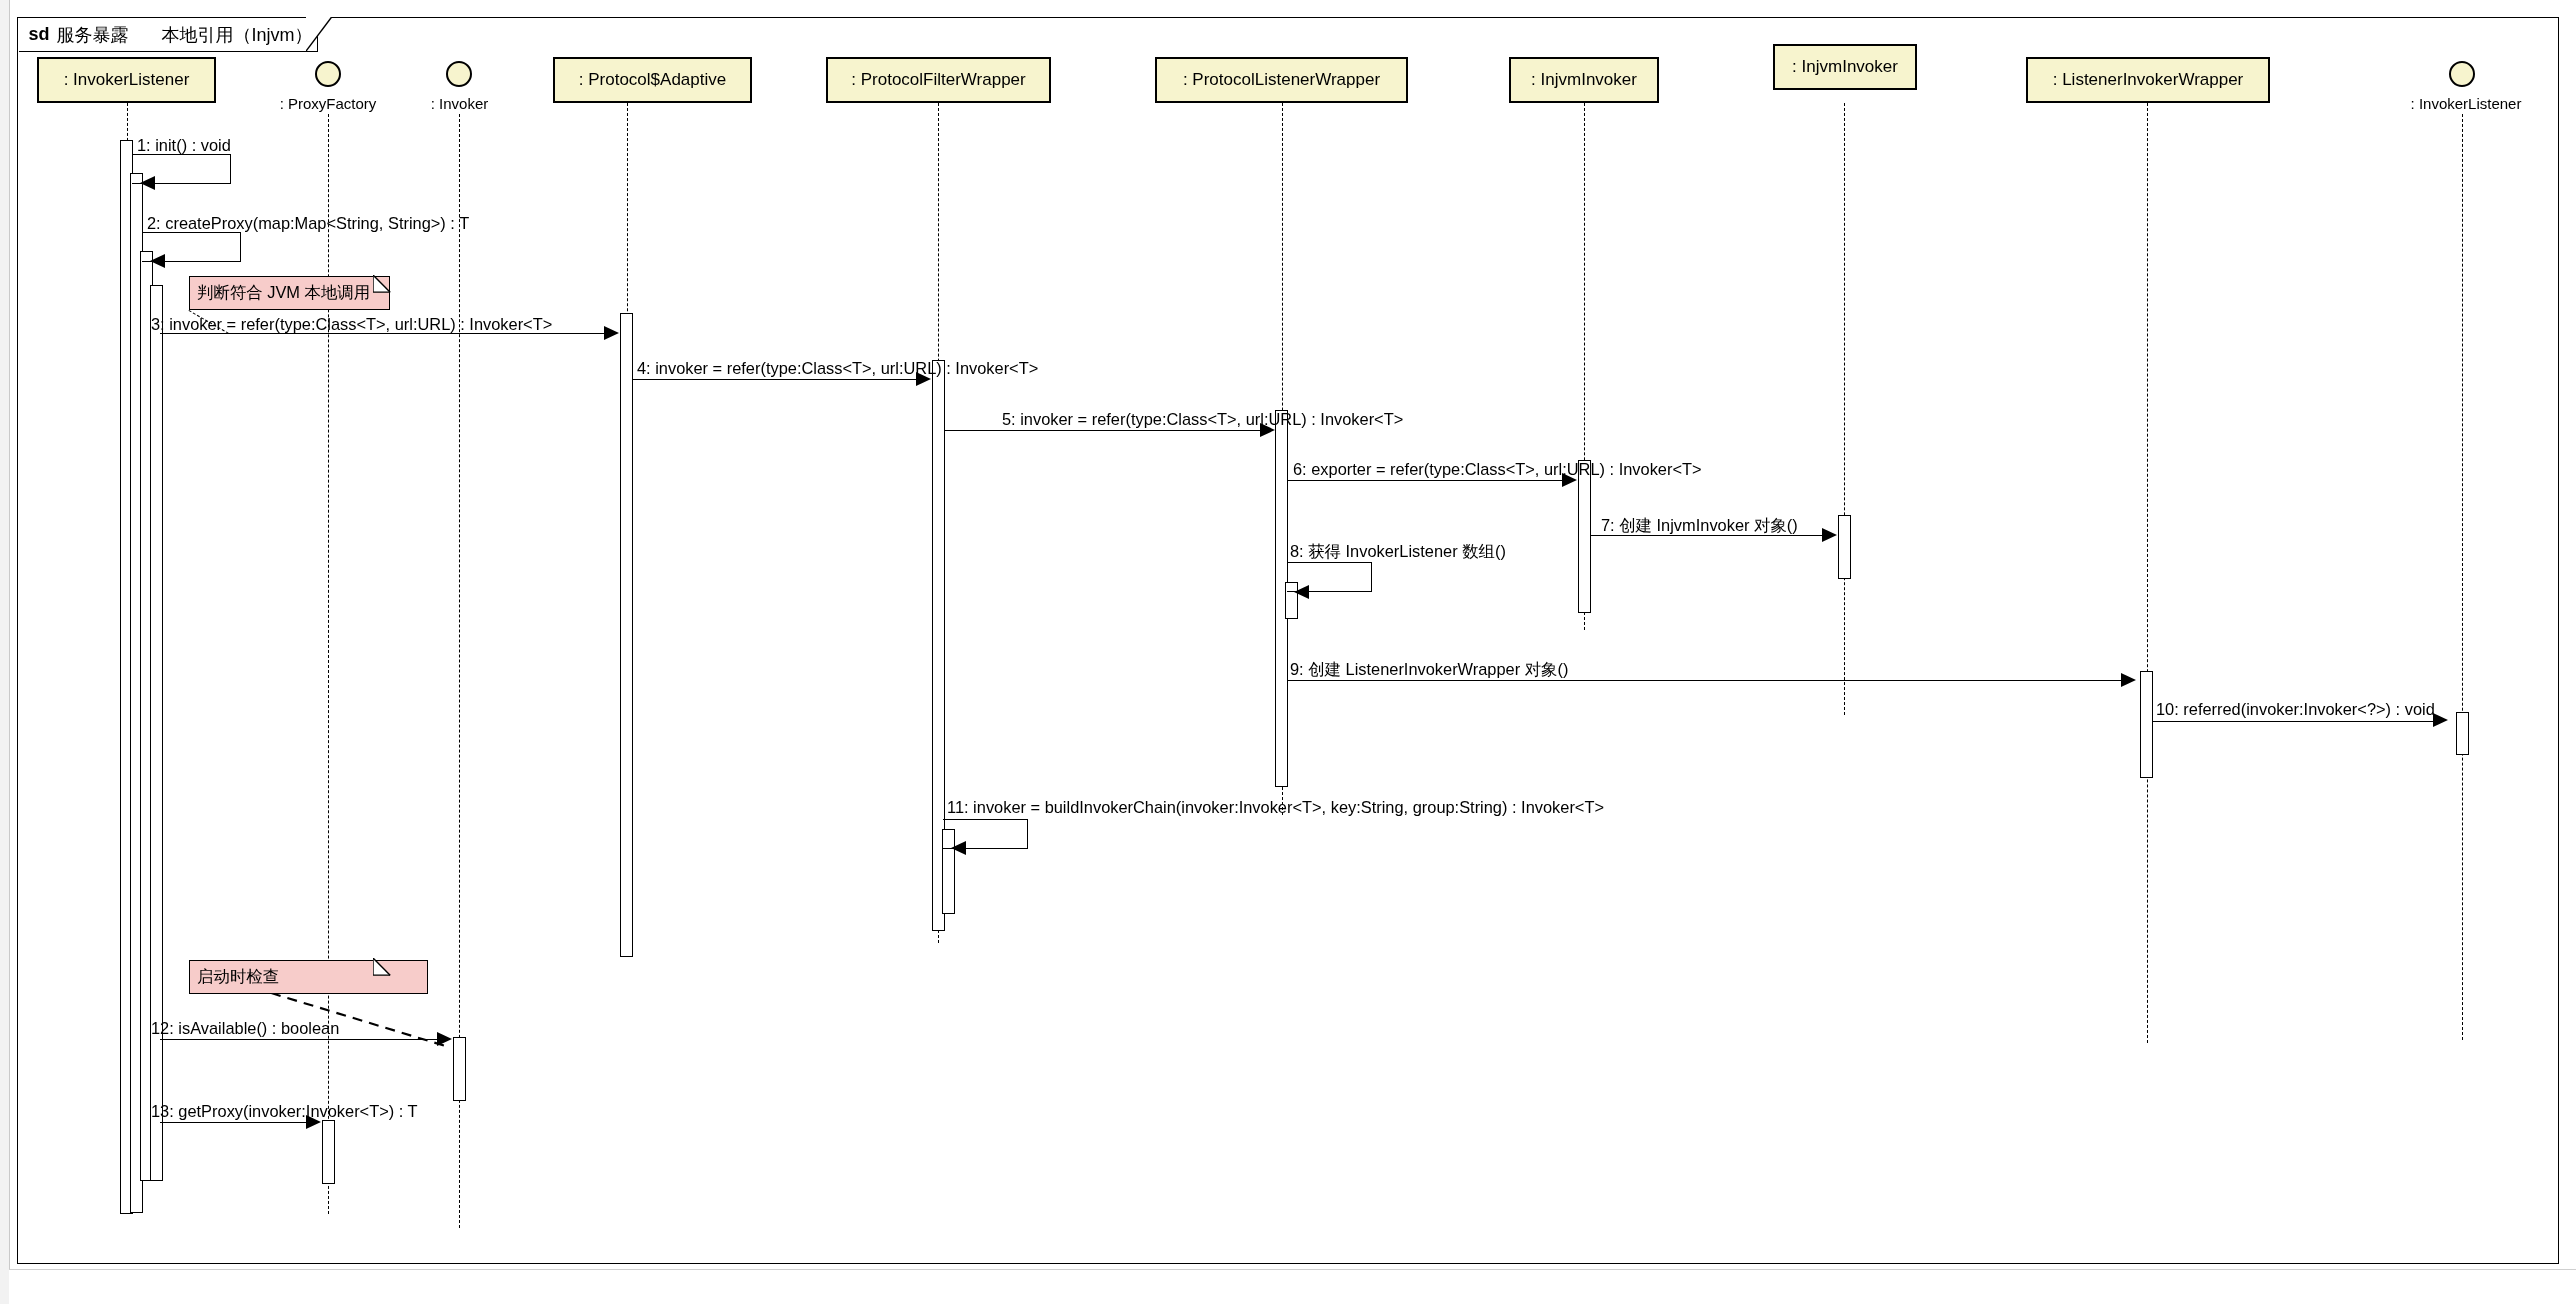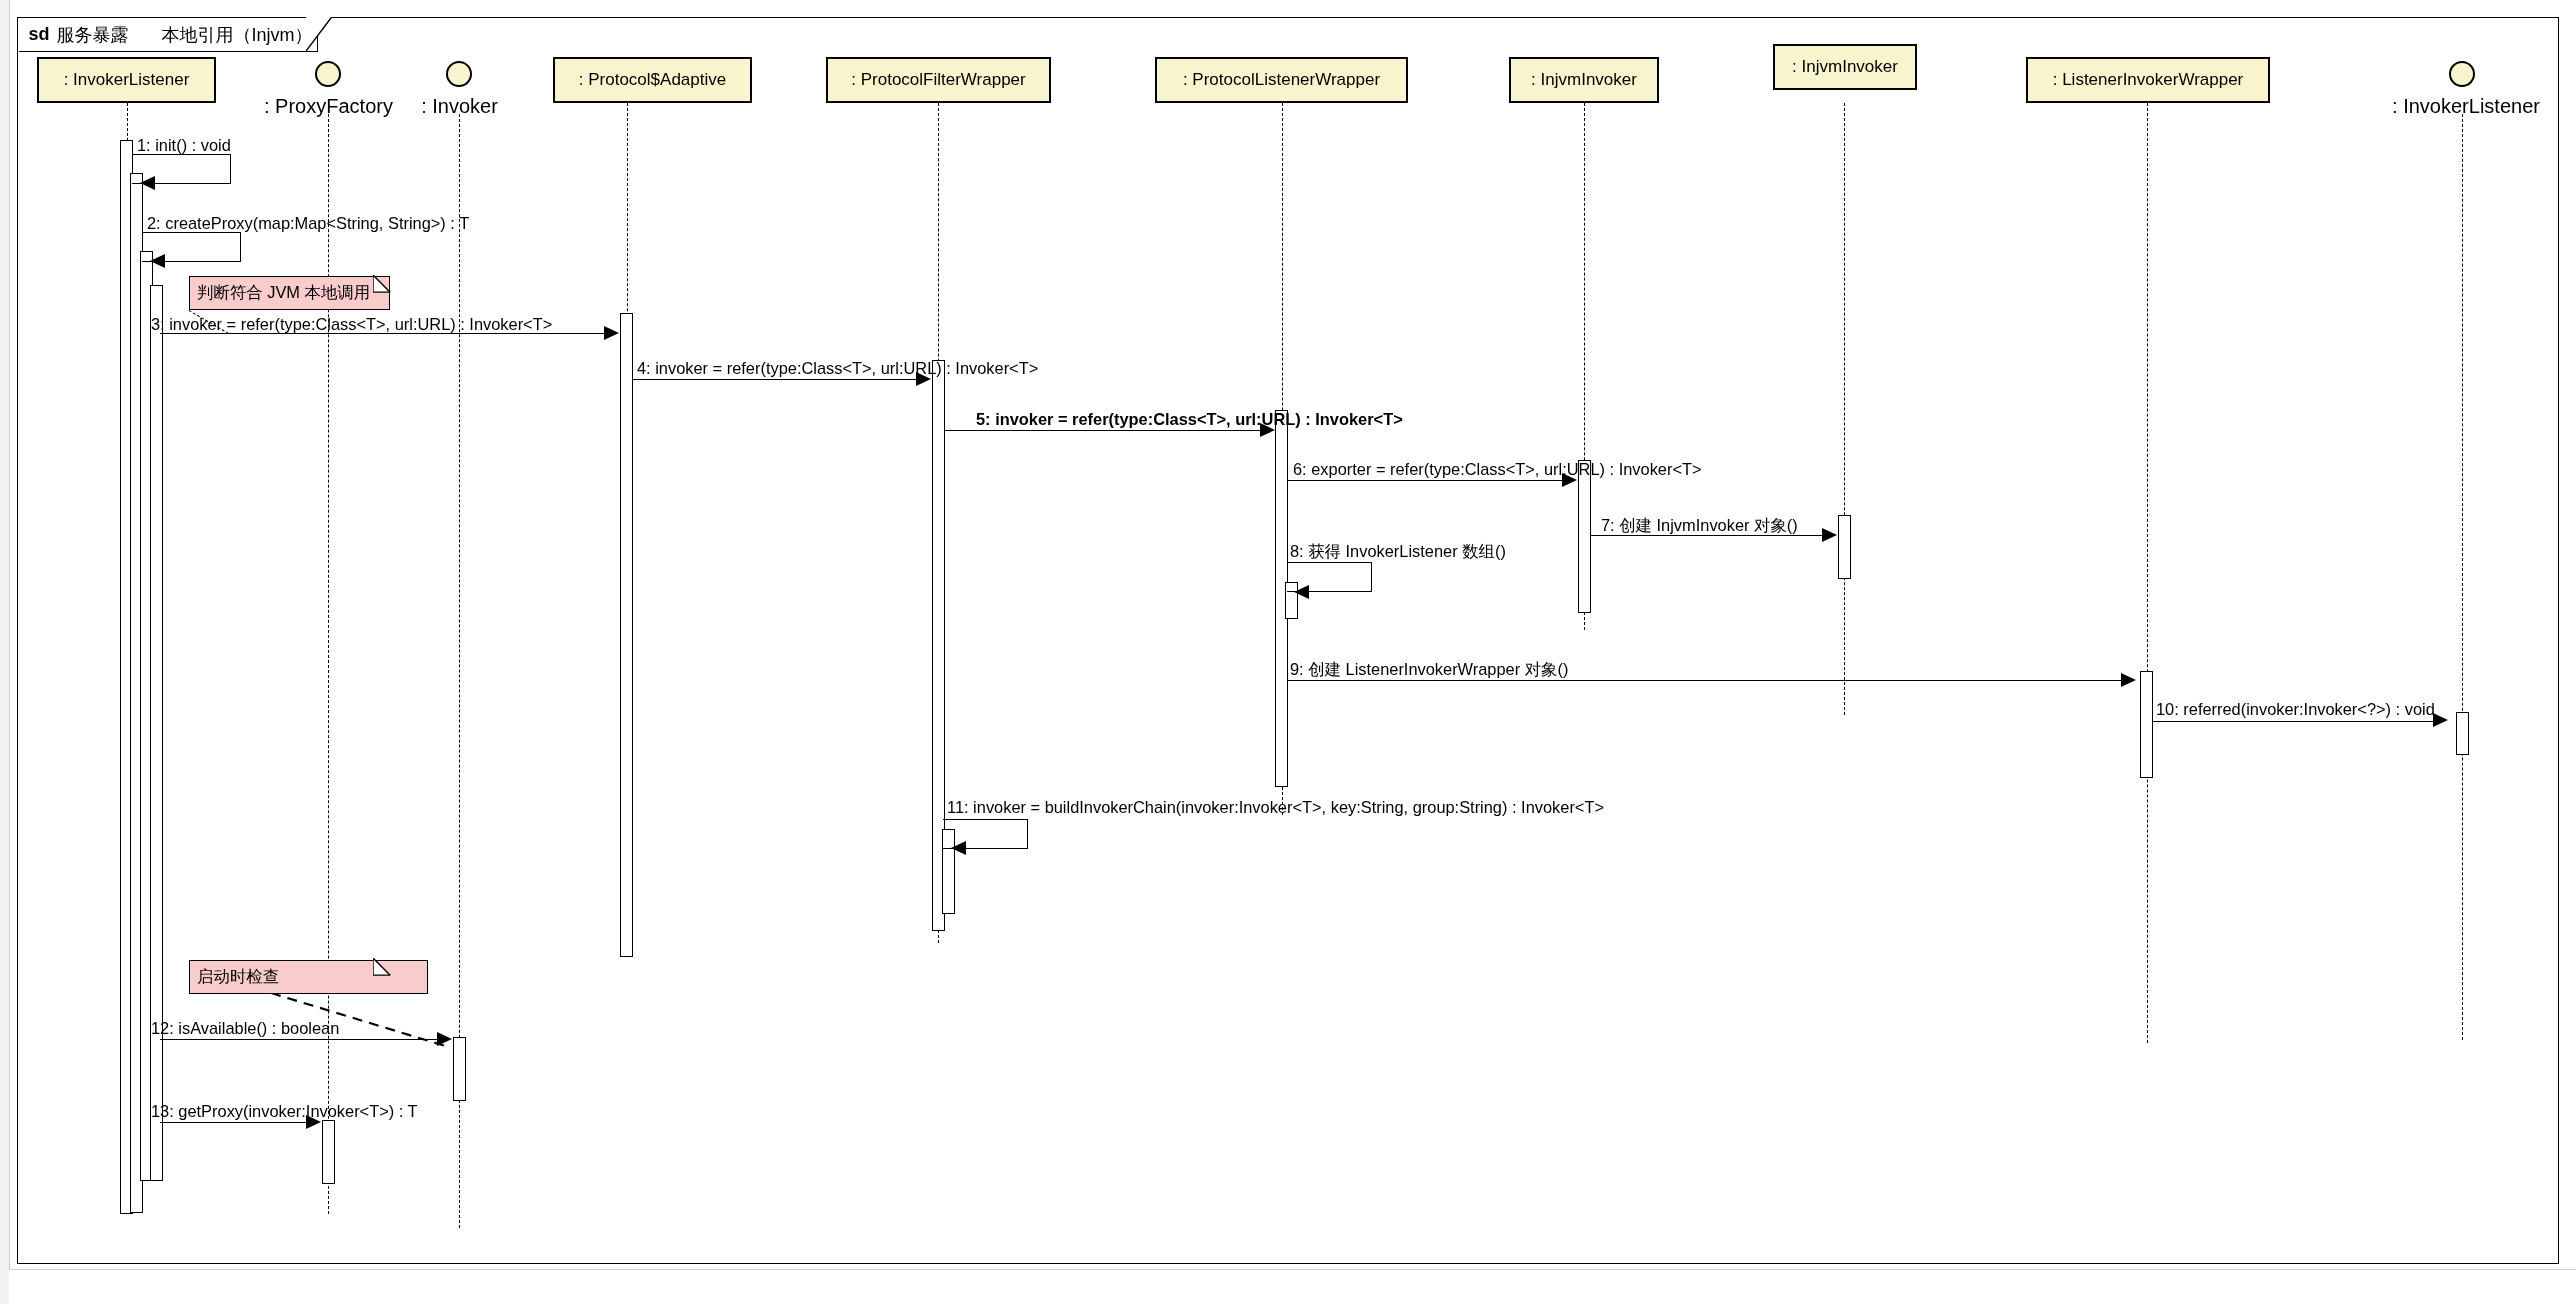--- a/index.html
+++ b/index.html
@@ -14,21 +14,21 @@
   .frame{position:absolute;border:1.4px solid #000;background:#fff;box-sizing:border-box;}
   .frame-label{position:absolute;box-sizing:border-box;background:#fff;border-right:1.4px solid #000;border-bottom:1.4px solid #000;
      font-size:18px;color:#000;display:flex;align-items:center;padding-left:10px;white-space:nowrap;}
   .frame-label .sd{font-weight:bold;margin-right:7.1px;}
   .frame-label .pt2{margin-left:33px;}
 
   
   .head{position:absolute;box-sizing:border-box;background:#f7f4ce;border:2.1px solid #000;
      display:flex;align-items:center;justify-content:center;font-size:17px;color:#000;white-space:nowrap;}
   .actor-circle{position:absolute;box-sizing:border-box;background:#f7f4ce;border:2.8px solid #000;border-radius:50%;}
-  .actor-label{position:absolute;font-size:20px;color:#000;white-space:nowrap;text-align:center;}
+  .actor-label{position:absolute;font-size:15px;color:#000;white-space:nowrap;text-align:center;}
 
   
   .lifeline{position:absolute;width:0;border-left:1.4px dashed #000;}
 
   
   .act{position:absolute;box-sizing:border-box;background:#ffffff;border:1.4px solid #000;width:13px;}
 
   
   .msg-line{position:absolute;height:0;border-top:1.4px solid #000;}
   .arrow-r{position:absolute;width:0;height:0;border-top:7.8px solid transparent;border-bottom:7.8px solid transparent;border-left:15.7px solid #000;}
@@ -156,21 +156,21 @@
   <div class="note-anchor" style="left:189px;top:310px;width:46px;transform:rotate(30deg);"></div>
 
   <div class="msg-label" style="left:151px;top:316px;">3: invoker = refer(type:Class&lt;T&gt;, url:URL) : Invoker&lt;T&gt;</div>
   <div class="msg-line" style="left:160px;top:333px;width:447px;"></div>
   <div class="arrow-r" style="left:604px;top:326px;"></div>
 
   <div class="msg-label" style="left:637px;top:360px;">4: invoker = refer(type:Class&lt;T&gt;, url:URL) : Invoker&lt;T&gt;</div>
   <div class="msg-line" style="left:633px;top:379px;width:286px;"></div>
   <div class="arrow-r" style="left:916px;top:372px;"></div>
 
-  <div class="msg-label" style="left:976px;top:411px;font-weight:bold;">5: invoker = refer(type:Class&lt;T&gt;, url:URL) : Invoker&lt;T&gt;</div>
+  <div class="msg-label" style="left:1002px;top:411px;">5: invoker = refer(type:Class&lt;T&gt;, url:URL) : Invoker&lt;T&gt;</div>
   <div class="msg-line" style="left:945px;top:430px;width:318px;"></div>
   <div class="arrow-r" style="left:1260px;top:423px;"></div>
 
   <div class="msg-label" style="left:1293px;top:461px;">6: exporter = refer(type:Class&lt;T&gt;, url:URL) : Invoker&lt;T&gt;</div>
   <div class="msg-line" style="left:1288px;top:480px;width:277px;"></div>
   <div class="arrow-r" style="left:1562px;top:473px;"></div>
 
   <div class="msg-label" style="left:1601px;top:517px;">7: 创建 InjvmInvoker 对象()</div>
   <div class="msg-line" style="left:1591px;top:535px;width:234px;"></div>
   <div class="arrow-r" style="left:1822px;top:528px;"></div>

